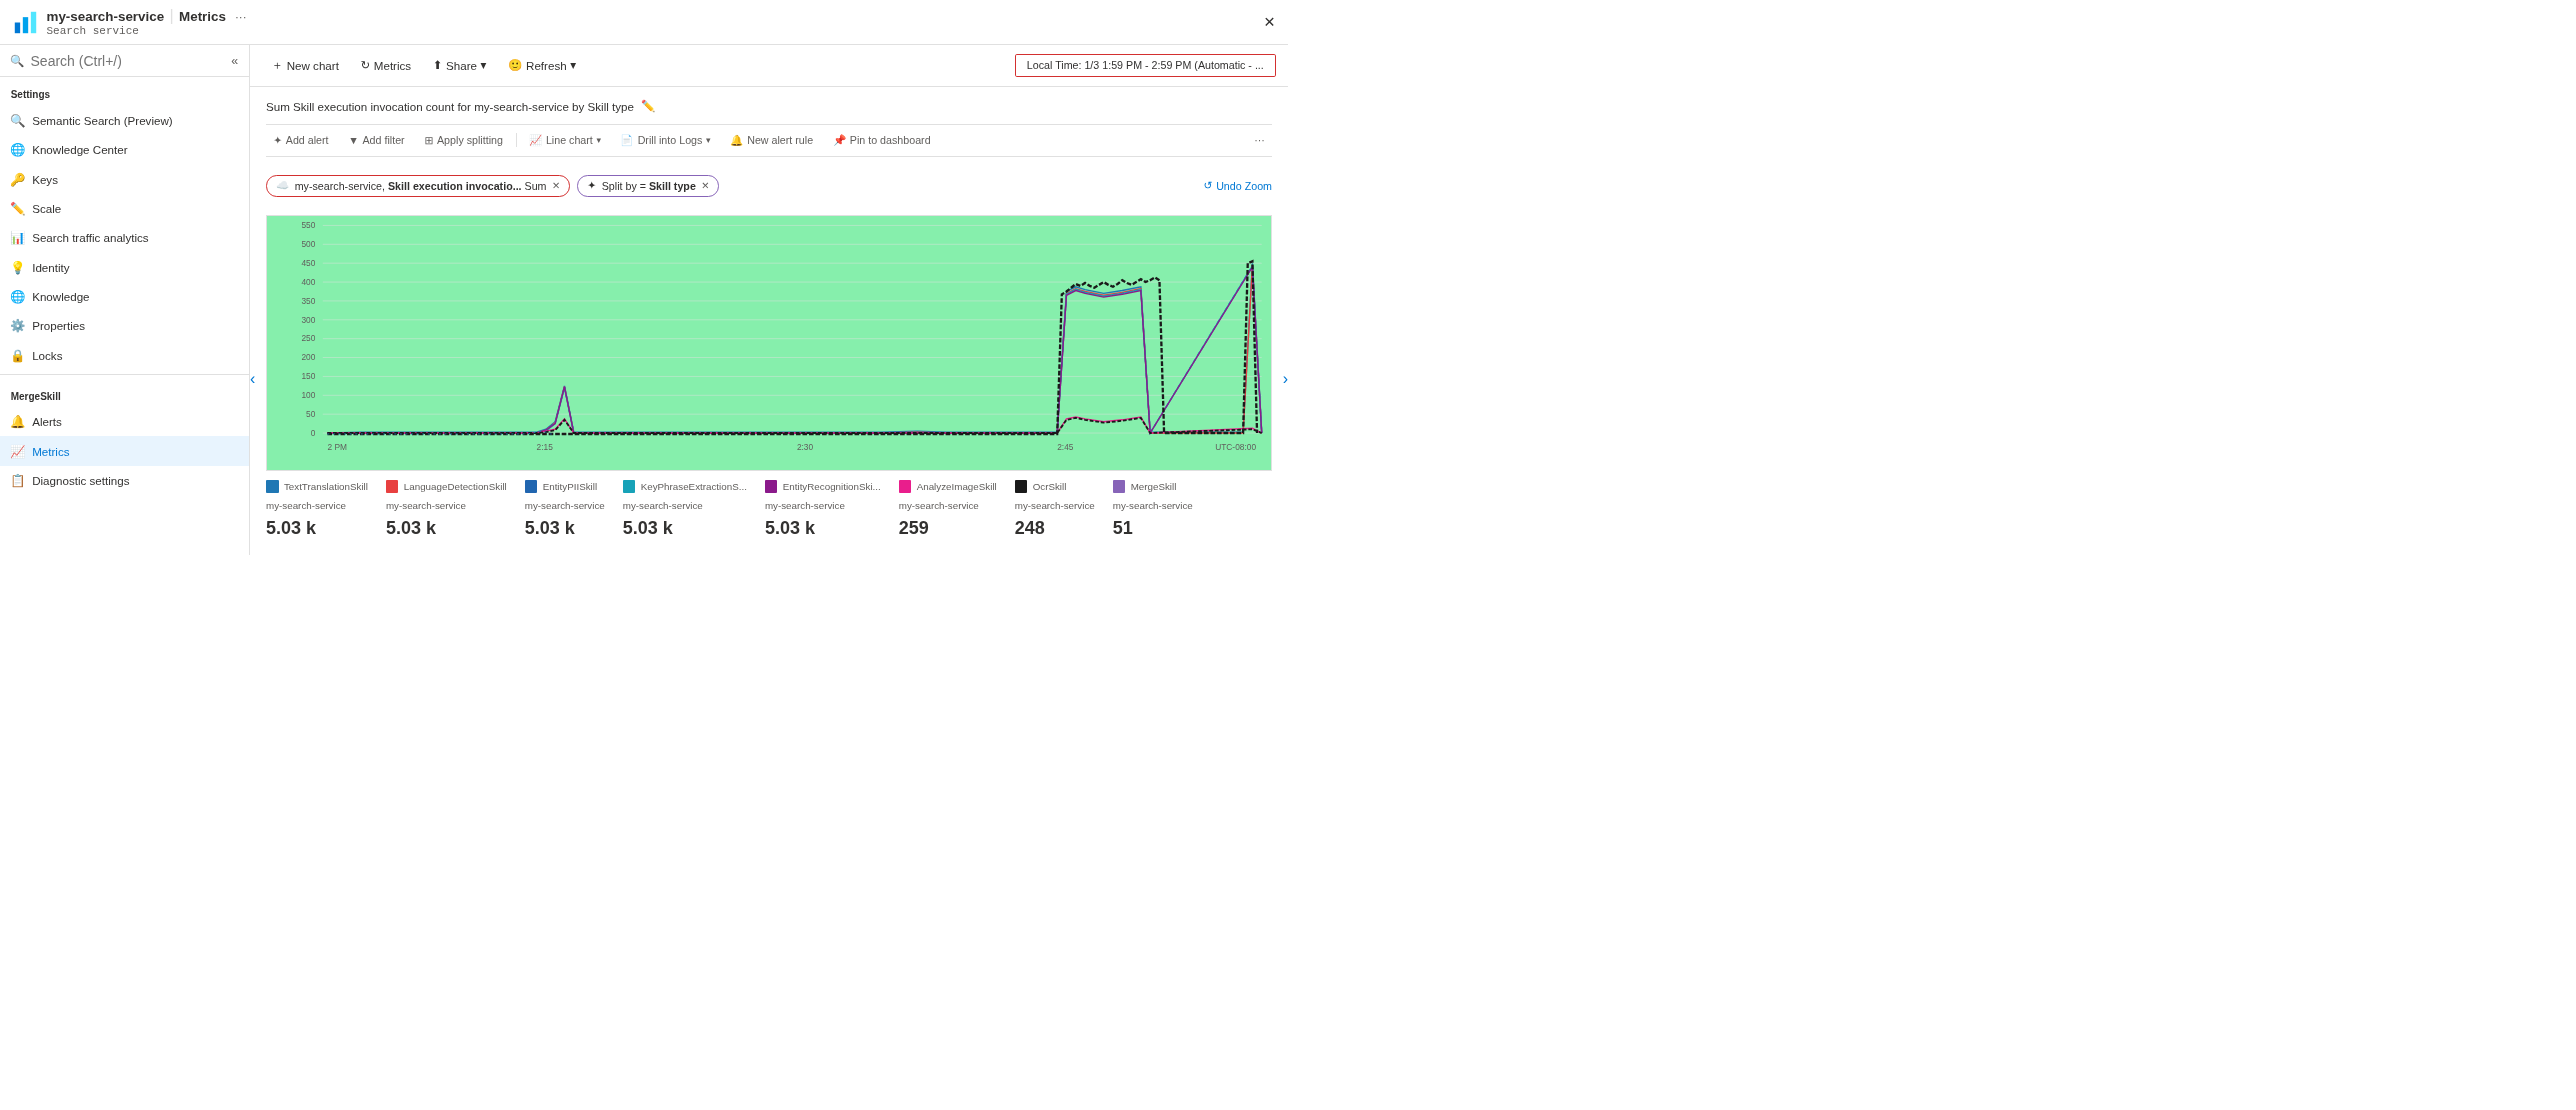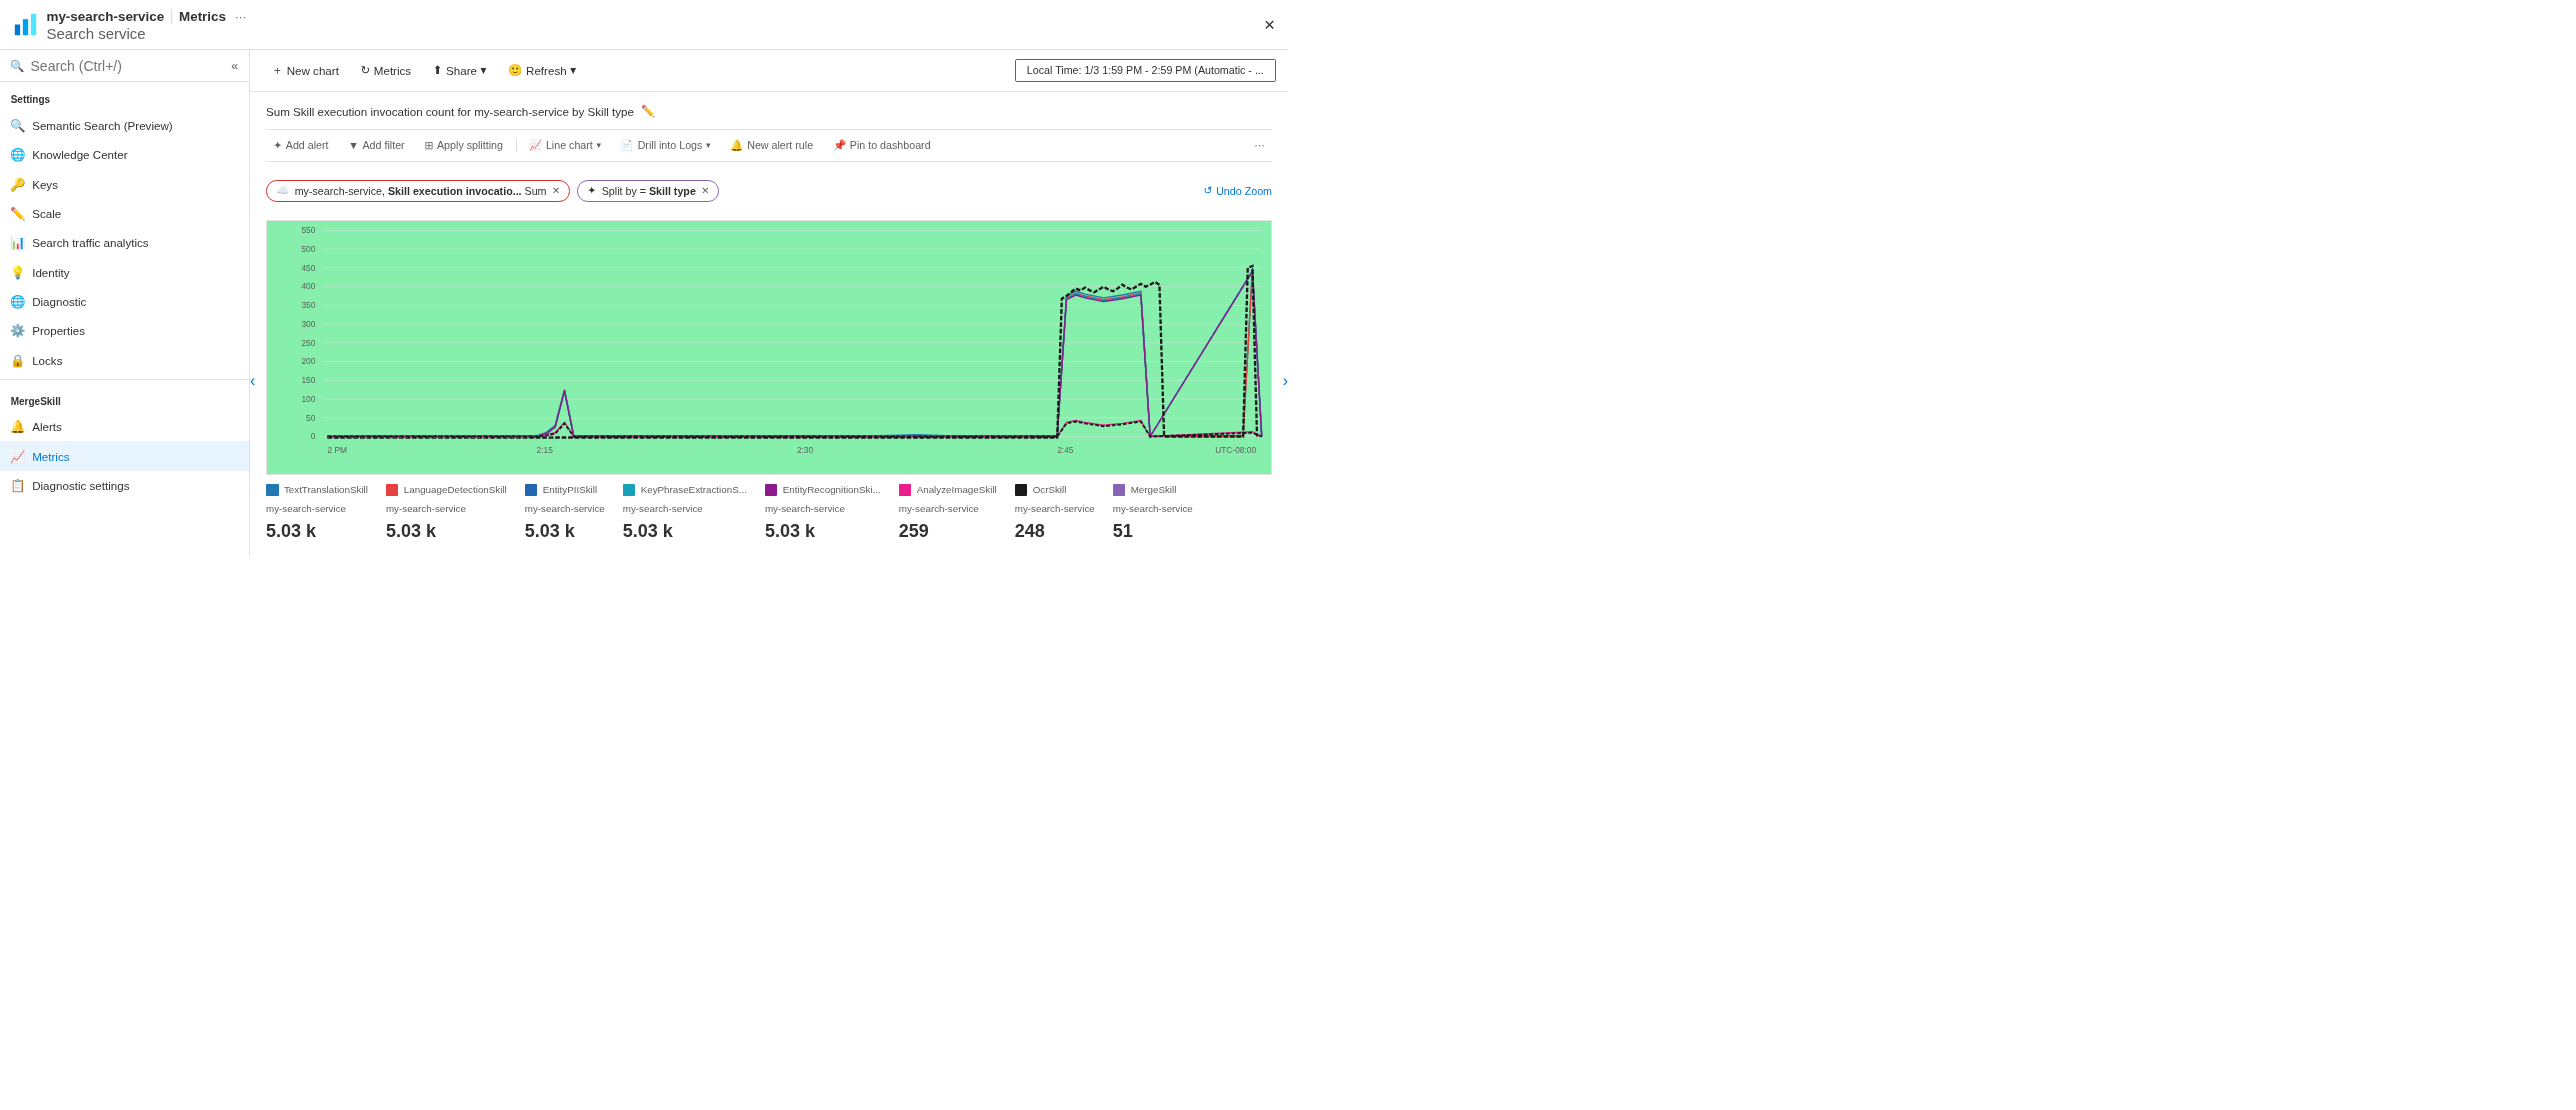--- a/index.html
+++ b/index.html
@@ -86,21 +86,21 @@
         <rect x="20" y="2" width="6" height="24" fill="#50e6ff"></rect>
       </svg>
     </span>
     <span class="title-bar-text">
       <span style="display:flex;align-items:center;gap:5.4px;">
         <span style="font-size:13.4px;font-weight:600;">my-search-service</span>
         <span style="font-size:16px;color:#e0e0e0;font-weight:300;">|</span>
         <span style="font-size:13.4px;font-weight:600;">Metrics</span>
         <span style="font-size:11.6px;color:#605e5c;cursor:pointer;margin-left:3.6px;">···</span>
       </span>
-      <span style="font-size:15px;color:#605e5c;">Search service</span>
+      <span style="font-size:11px;color:#605e5c;font-family:Liberation Mono, monospace;">Search service</span>
     </span>
     <span class="title-bar-close">✕</span>
   </div>
 
   <div class="main-area">
 
     <div class="sidebar">
       <div class="search-bar">
         <span class="search-icon">🔍</span>
         <input type="text" placeholder="Search (Ctrl+/)" style="">
@@ -129,21 +129,21 @@
         <div class="sidebar-item">
           <span class="item-icon">📊</span>
           <span>Search traffic analytics</span>
         </div>
         <div class="sidebar-item">
           <span class="item-icon">💡</span>
           <span>Identity</span>
         </div>
         <div class="sidebar-item">
           <span class="item-icon">🌐</span>
-          <span>Diagnostic</span>
+          <span>Knowledge</span>
         </div>
         <div class="sidebar-item">
           <span class="item-icon">⚙️</span>
           <span>Properties</span>
         </div>
         <div class="sidebar-item">
           <span class="item-icon">🔒</span>
           <span>Locks</span>
         </div>
       </div>

